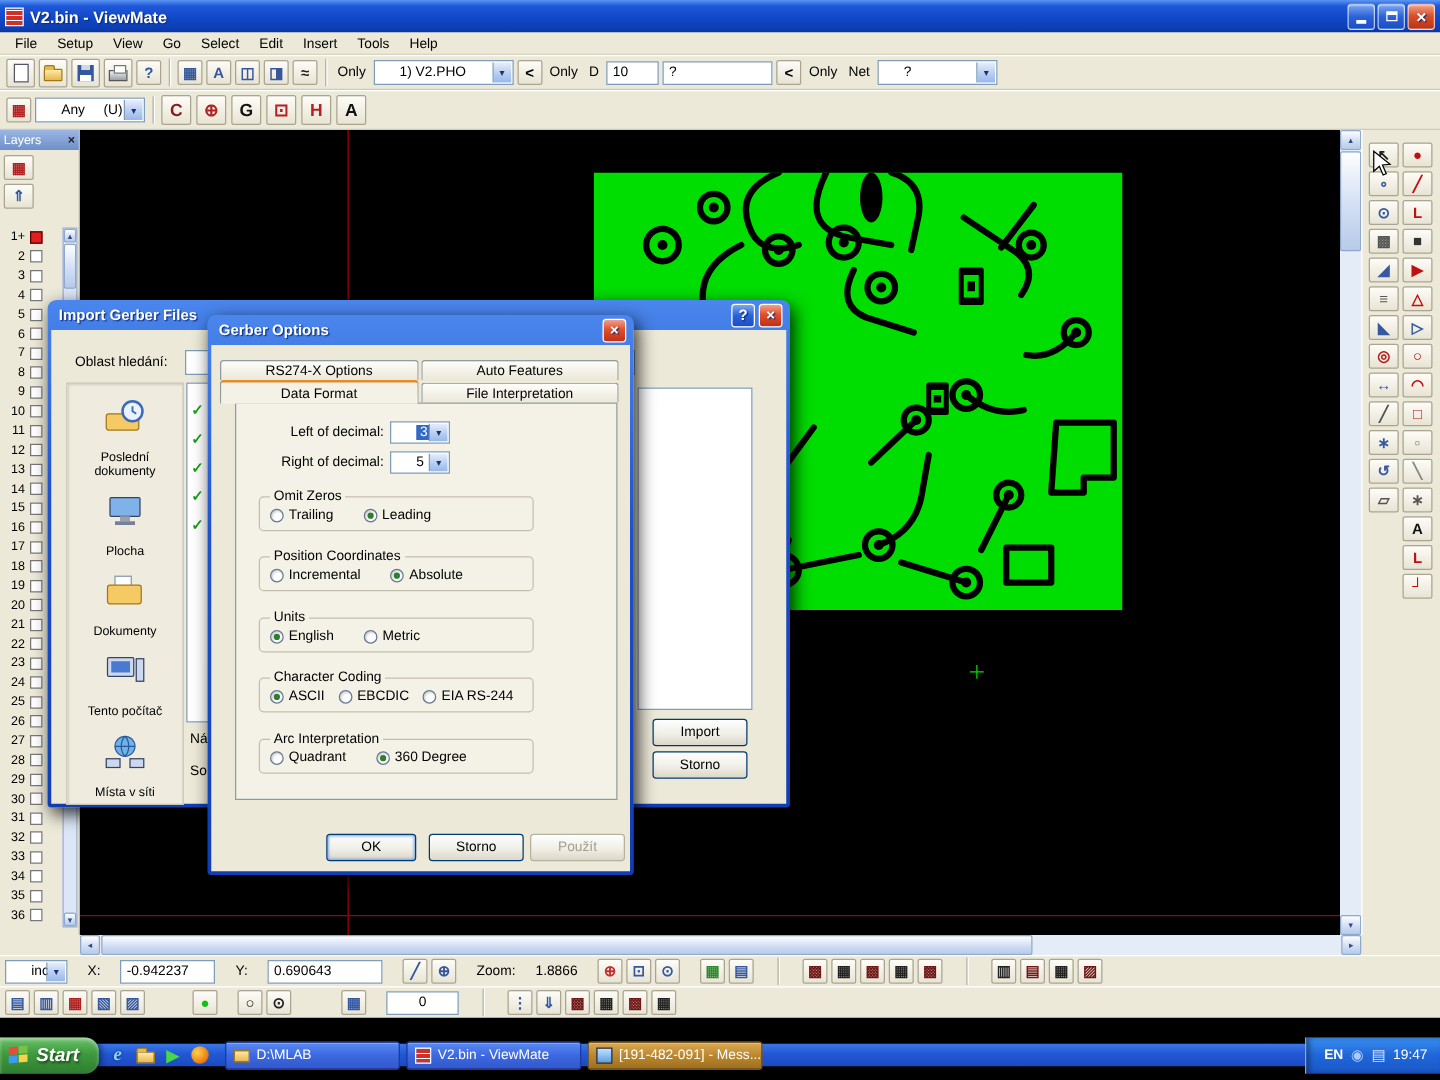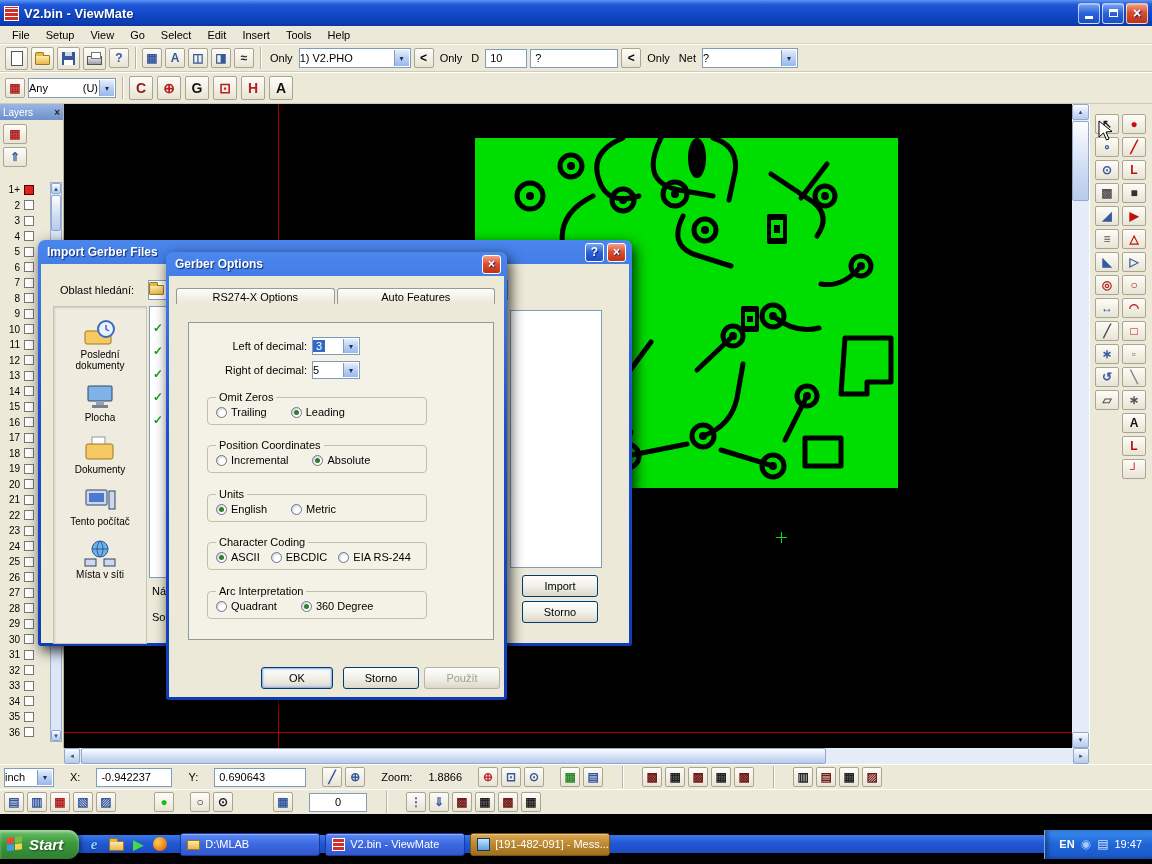--- a/index.html
+++ b/index.html
@@ -25,21 +25,21 @@
 
 .menubar{position:absolute;left:0;top:26px;right:0;height:18px;background:#ece9d8;display:flex;align-items:center;padding-left:4px;border-bottom:1px solid #d8d4c4}
 .mitem{padding:1px 8px}
 .tb{position:absolute;left:0;right:0;background:#ece9d8;display:flex;align-items:center;gap:3px;padding:0 5px;border-top:1px solid #fff;border-bottom:1px solid #cfcbbb}
 .tb1{top:44px;height:28px}.tb2{top:72px;height:32px}
 .ti{min-width:20px;height:20px;padding:0 2px;display:inline-flex;align-items:center;justify-content:center;font-size:12px;font-weight:bold;
  background:linear-gradient(#fdfcf7,#e8e4d4);border:1px solid #a9a592;border-radius:2px;cursor:default}
 .tbtn{width:23px;height:23px;display:inline-flex;align-items:center;justify-content:center;background:linear-gradient(#fdfcf7,#e8e4d4);border:1px solid #a9a592;border-radius:2px}
 .sep{width:1px;height:22px;background:#b8b4a4;box-shadow:1px 0 0 #fff;margin:0 3px}
 .flat{padding:0 3px}
-.combo{position:relative;height:20px;background:#fff;border:1px solid #7f9db9;display:flex;align-items:center;padding:0 17px 0 0;white-space:nowrap}
+.combo{position:relative;height:20px;background:#fff;border:1px solid #7f9db9;display:flex;align-items:center;padding:0 17px 0 20px;white-space:nowrap}
 .combo .arr{position:absolute;right:1px;top:1px;bottom:1px;width:15px;border-left:1px solid #7f9db9;
  background:linear-gradient(#e6eefb,#bcd0f2 50%,#98b8e8);display:flex;align-items:center;justify-content:center;color:#17336b;font-size:8px}
 .combo .arr::after{content:"▾"}
 .sunken{height:19px;background:#fff;border:1px solid #7f9db9;display:flex;align-items:center;padding:0 4px}
 .hl{background:#316ac5;color:#fff;padding:0 3px}
 
 .sh-page{width:12px;height:15px;background:#fff;border:1px solid #556}
 .sh-folder{width:15px;height:10px;background:linear-gradient(#ffe9a8,#e8b84b);border:1px solid #a07818;border-radius:1px;position:relative;margin-top:3px}
 .sh-folder::before{content:"";position:absolute;left:-1px;top:-4px;width:7px;height:3px;background:#e8b84b;border:1px solid #a07818;border-bottom:0;border-radius:2px 2px 0 0}
 .sh-floppy{width:13px;height:13px;background:#35579b;position:relative}
@@ -96,21 +96,21 @@
 .xpdlg{position:absolute;background:linear-gradient(180deg,#4a86ec,#1c50cc 40%,#0f3eb4);padding:0 3px 3px;border-radius:7px 7px 3px 3px;box-shadow:3px 5px 14px #000c}
 .dtitle{height:24px;display:flex;align-items:center;color:#fff;font-weight:bold;font-size:12px;padding:0 3px 0 6px;text-shadow:1px 1px 1px #0a2a7a}
 .dbtn{width:19px;height:19px;margin-left:3px;border-radius:3px;border:1px solid #fff;color:#fff;font-size:12px;font-weight:bold;display:flex;align-items:center;justify-content:center;
  background:linear-gradient(#7aa6f2,#2a61d8 50%,#1b4ec4)}
 .dbtn.close{background:linear-gradient(#f0a08a,#e0502c 45%,#c03015)}
 .dbody{position:relative;background:#ece9d8;height:calc(100% - 24px)}
 
 
 .places{position:absolute;left:12px;top:42px;width:94px;height:338px;background:#efecdf;border:1px solid #c8c4b4;box-shadow:inset 1px 1px 2px #0002;display:flex;flex-direction:column;align-items:center}
 .place{margin-top:12px;display:flex;flex-direction:column;align-items:center;width:90px;cursor:default}
-.place .lbl{font-size:10px;text-align:center;line-height:11px;margin-top:2px}
+.place .lbl{font-size:10px;text-align:center;line-height:11px;margin-top:14px}
 
 
 .tabs{position:absolute;left:7px;right:7px;display:flex}
 .tab{flex:1;height:16px;display:flex;align-items:center;justify-content:center;font-size:11px;
  background:linear-gradient(#fdfdfa,#ebe8d8);border:1px solid #919b9c;border-bottom:none;border-radius:3px 3px 0 0;margin-right:2px}
 .tab.active{height:19px;margin-top:-2px;background:#f4f2e6;border-top:2px solid #e08b2c;position:relative;z-index:3}
 .tabpage{position:absolute;left:19px;top:46px;width:306px;height:318px;background:#f4f2e6;border:1px solid #919b9c;z-index:2}
 .decrow{position:absolute;display:flex;align-items:center}
 .decrow .dl{width:118px;text-align:right;margin-right:5px}
 .decrow .combo{width:48px;height:18px}
@@ -745,20 +745,25 @@
       <span style="margin-left:auto;display:flex">
         <span class="dbtn close">×</span>
       </span>
     </div>
     <div class="dbody">
       <div class="tabs" style="top:12px">
 
       <span class="tab">RS274-X Options</span>
           <span class="tab">Auto Features</span>
         </div>
+      <div class="tabs" style="top:30px">
+
+      <span class="tab active">Data Format</span>
+          <span class="tab">File Interpretation</span>
+        </div>
 
       <div class="tabpage">
         <div class="decrow" style="left:0;top:14px">
           <span class="dl">Left of decimal:</span>
           <span class="combo">
             <span class="hl">3</span>
               <span class="arr"></span>
           </span>
         </div>
         <div class="decrow" style="left:0;top:38px">

